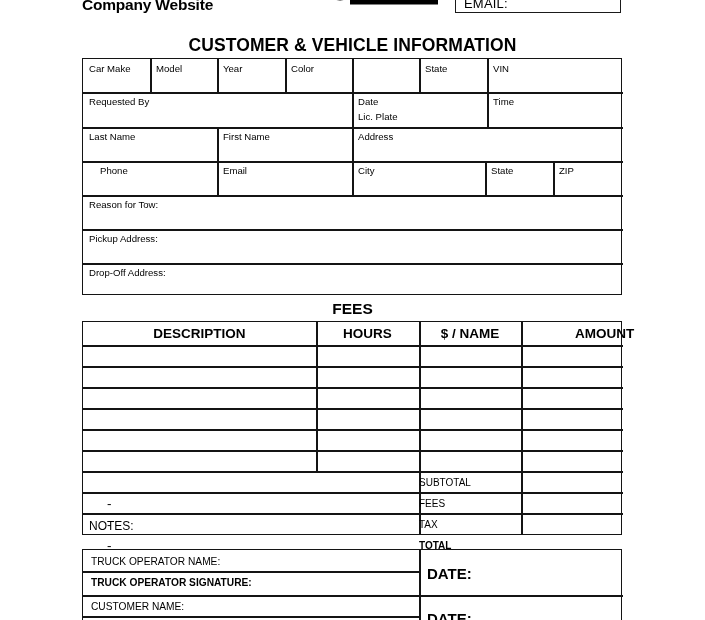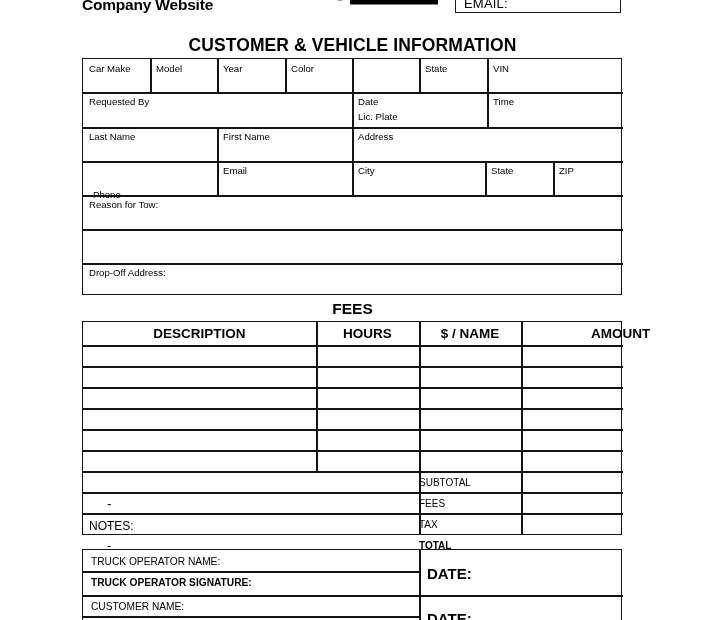--- a/index.html
+++ b/index.html
@@ -279,38 +279,41 @@
     <div class="cell" style="left:0;    top:68px; width:134px; height:34px;">
       <span class="lbl">Last Name</span>
       </div>
     <div class="cell" style="left:134px; top:68px; width:135px; height:34px;">
       <span class="lbl">First Name</span>
       </div>
     <div class="cell" style="left:269px; top:68px; width:271px; height:34px;">
       <span class="lbl">Address</span>
       </div>
 
-    <div class="cell" style="left:4px;    top:102px; width:134px; height:34px;margin-top:24px;">
+    <div class="cell" style="left:11px;    top:102px; width:134px; height:34px;">
       <span class="lbl">Phone</span>
       </div>
     <div class="cell" style="left:134px; top:102px; width:135px; height:34px;">
       <span class="lbl">Email</span>
       </div>
     <div class="cell" style="left:269px; top:102px; width:133px; height:34px;">
       <span class="lbl">City</span>
       </div>
     <div class="cell" style="left:402px; top:102px; width:68px; height:34px;">
       <span class="lbl">State</span>
       </div>
     <div class="cell" style="left:470px; top:102px; width:70px; height:34px;">
       <span class="lbl">ZIP</span>
       </div>
 
     <div class="cell" style="left:0; top:136px; width:540px; height:34px;">
       <span class="lbl">Reason for Tow:</span>
+      </div>
+    <div class="cell" style="left:0; top:170px; width:540px; height:34px;">
+      <span class="lbl">Pickup Address:</span>
       </div>
     <div class="cell" style="left:0; top:204px; width:540px; height:33px;">
       <span class="lbl">Drop-Off Address:</span>
       </div>
   </div>
 
   <div class="section-title" id="title-fees">FEES</div>
 
   <div class="tbl" id="fees-table">
 
@@ -327,21 +330,21 @@
     <div class="vline" style="left:233px; top:0; height:149px;"></div>
     <div class="vline" style="left:336px; top:0; height:149px;"></div>
     <div class="vline" style="left:438px; top:0; height:149px;"></div>
 
     <div class="vline" style="left:336px; top:149px; height:63px;"></div>
     <div class="vline" style="left:438px; top:149px; height:63px;"></div>
 
     <div class="fees-head" style="left:233px; width:103px;">HOURS</div>
     <div class="fees-head" style="left:0;     width:233px;">DESCRIPTION</div>
     <div class="fees-head" style="left:336px; width:102px;">$ / NAME</div>
-    <div class="fees-head" style="left:464px; width:102px;padding-left:44px;">AMOUNT</div>
+    <div class="fees-head" style="left:448px; width:102px;padding-left:44px;">AMOUNT</div>
 
     <div class="cell" style="left:0;     top:23px;  width:233px; height:21px;"></div>
     <div class="cell" style="left:233px; top:23px;  width:103px; height:21px;"></div>
     <div class="cell" style="left:336px; top:23px;  width:102px; height:21px;"></div>
     <div class="cell" style="left:438px; top:23px;  width:102px; height:21px;"></div>
 
     <div class="cell" style="left:0;     top:44px;  width:233px; height:21px;"></div>
     <div class="cell" style="left:233px; top:44px;  width:103px; height:21px;"></div>
     <div class="cell" style="left:336px; top:44px;  width:102px; height:21px;"></div>
     <div class="cell" style="left:438px; top:44px;  width:102px; height:21px;"></div>

